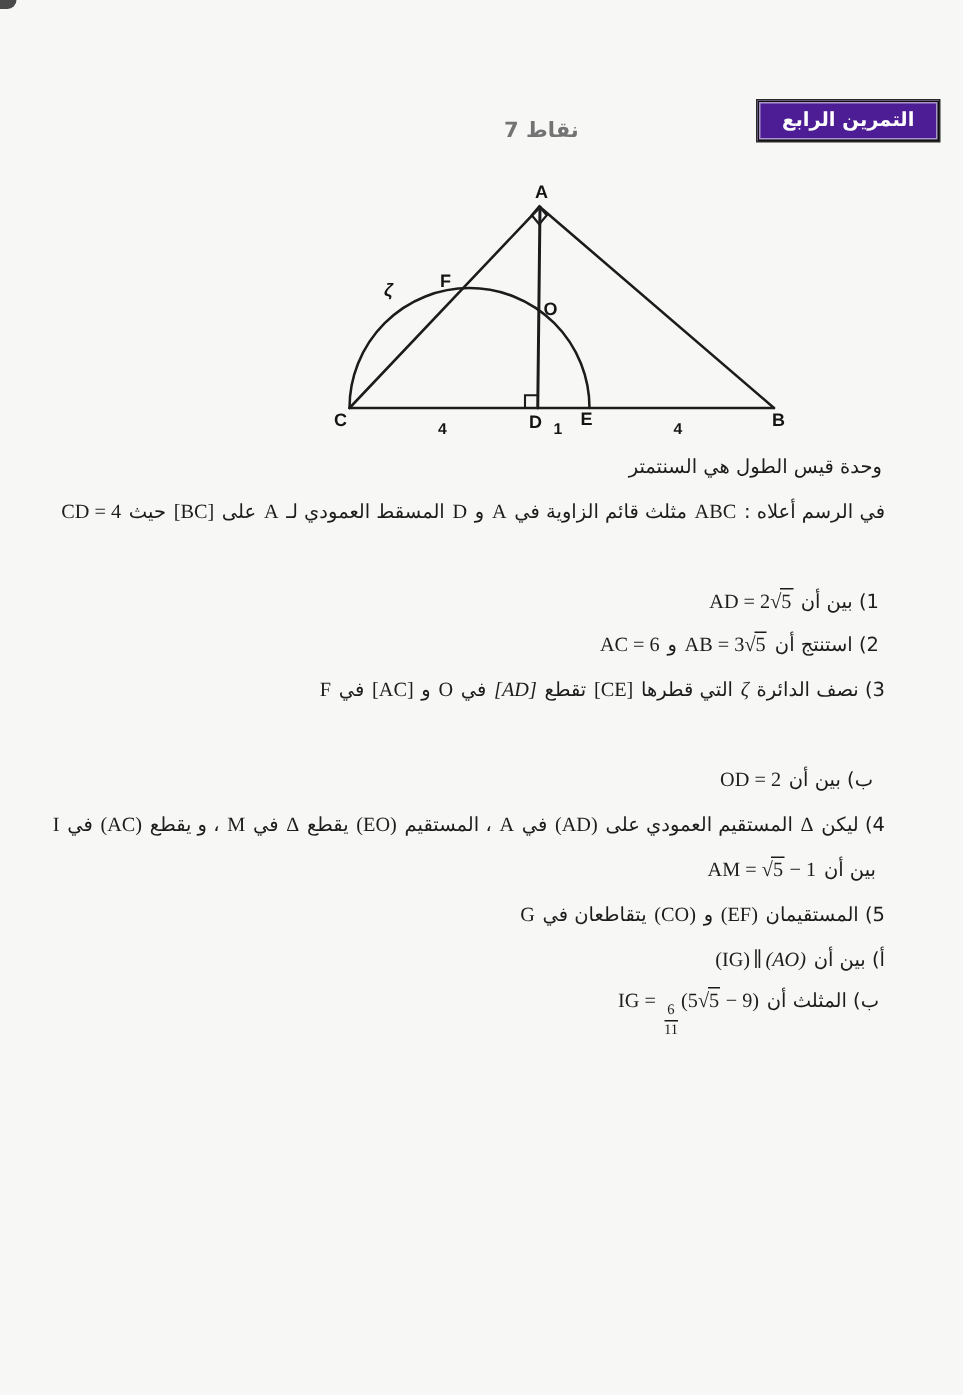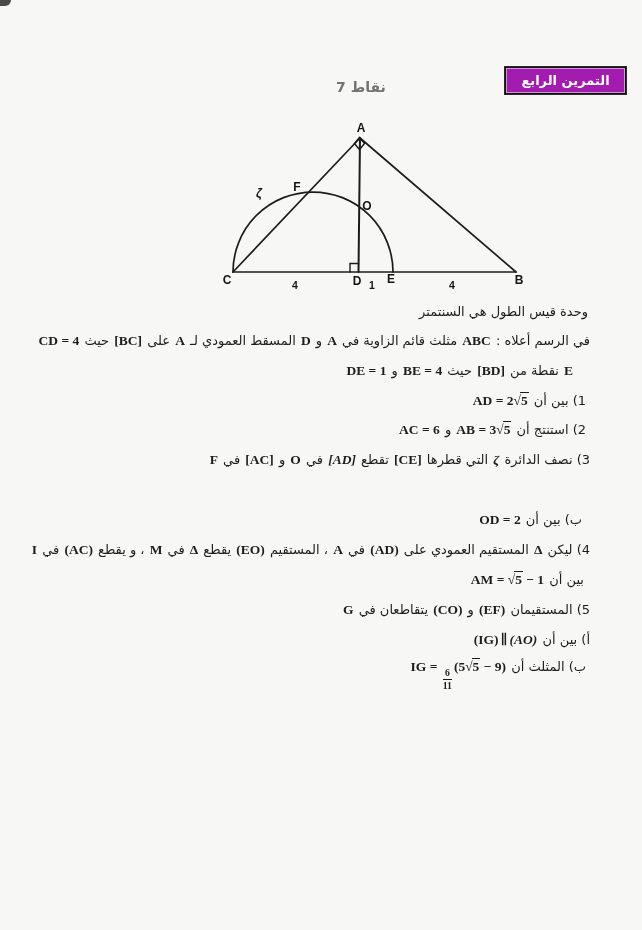--- a/index.html
+++ b/index.html
@@ -1,25 +1,25 @@
 <!DOCTYPE html>
 <html lang="ar"><head>
 <meta charset="utf-8">
 <style>
   html,body{margin:0;padding:0;}
   body{background:#f7f7f5;font-family:"DejaVu Sans",sans-serif;}
   #page{position:relative;width:642px;height:930px;background:#f7f7f5;overflow:hidden;color:#1d1d1d;}
   .corner-smudge{position:absolute;left:0;top:0;width:11px;height:6px;background:#4a4a4a;border-bottom-right-radius:6px;}
-  .exbox{position:absolute;left:505px;top:67px;width:121px;height:27px;background:#a21caf;color:#fdfdfd;
+  .exbox{position:absolute;left:505px;top:67px;width:121px;height:27px;background:#4c1d95;color:#fdfdfd;
          font-size:13px;font-weight:bold;text-align:center;line-height:27px;direction:rtl;
          box-shadow:inset 0 0 0 1px #101010, inset 0 0 0 2px rgba(250,250,250,.55);outline:1px solid #2a2a2a;}
   .points{position:absolute;left:336px;top:79px;font-size:14px;font-weight:bold;color:#737373;}
   .line{position:absolute;direction:rtl;white-space:nowrap;font-size:13px;line-height:18px;color:#1d1d1d;}
   .ar{font-family:"DejaVu Sans",sans-serif;text-align:right;}
-  .m{font-family:"Liberation Serif","DejaVu Serif",serif;font-size:13.5px;font-weight:bold;margin:0 1px;}
+  .m{font-family:"Liberation Serif","DejaVu Serif",serif;font-size:13.5px;font-weight:normal;margin:0 1px;}
   .it{font-style:italic;}
   .sq{letter-spacing:-1px;}
   .rad{border-top:1.3px solid #1a1a1a;padding:0 1px;}
   .frac{display:inline-flex;flex-direction:column;vertical-align:-0.5em;font-size:0.72em;line-height:1.05;text-align:center;margin:0 2px;}
   .frac .fnum{border-bottom:1.2px solid #1a1a1a;padding:0 2px 1px;}
   .frac .fden{padding-top:1px;}
   svg text{font-family:"Liberation Sans","DejaVu Sans",sans-serif;}
 </style>
 </head>
 <body>
@@ -55,21 +55,20 @@
       <text x="295" y="289">4</text>
       <text x="372" y="289">1</text>
       <text x="452" y="289">4</text>
     </g>
   </svg>
 
   <div class="line" style="top:303px;right:54px;"><span class="ar">وحدة قيس الطول هي السنتمتر</span></div>
 
   <div class="line" style="top:332px;right:52px;"><span class="ar">في الرسم أعلاه : </span><span class="m" dir="ltr">ABC</span><span class="ar"> مثلث قائم الزاوية في </span><span class="m" dir="ltr">A</span><span class="ar"> و </span><span class="m" dir="ltr">D</span><span class="ar"> المسقط العمودي لـ </span><span class="m" dir="ltr">A</span><span class="ar"> على </span><span class="m" dir="ltr">[BC]</span><span class="ar"> حيث </span><span class="m" dir="ltr">CD = 4</span></div>
 
-  <div class="line" style="top:362px;right:68px;"><span class="m" dir="ltr">E</span><span class="ar"> نقطة من </span><span class="m" dir="ltr">[BD]</span><span class="ar"> حيث </span><span class="m" dir="ltr">BE = 4</span><span class="ar"> و </span><span class="m" dir="ltr">DE = 1</span></div>
 
   <div class="line" style="top:392px;right:56px;"><span class="ar">1) بين أن </span><span class="m" dir="ltr"><span>AD = 2</span><span class="sq">√</span><span class="rad">5</span></span></div>
 
   <div class="line" style="top:421px;right:56px;"><span class="ar">2) استنتج أن </span><span class="m" dir="ltr"><span>AB = 3</span><span class="sq">√</span><span class="rad">5</span></span><span class="ar"> و </span><span class="m" dir="ltr">AC = 6</span></div>
 
   <div class="line" style="top:451px;right:52px;"><span class="ar">3) نصف الدائرة </span><span class="m it" dir="ltr">ζ</span><span class="ar"> التي قطرها </span><span class="m" dir="ltr">[CE]</span><span class="ar"> تقطع </span><span class="m it" dir="ltr">[AD]</span><span class="ar"> في </span><span class="m" dir="ltr">O</span><span class="ar"> و </span><span class="m" dir="ltr">[AC]</span><span class="ar"> في </span><span class="m" dir="ltr">F</span></div>
 
 
   <div class="line" style="top:511px;right:60px;"><span class="ar">ب) بين أن </span><span class="m" dir="ltr">OD = 2</span></div>
 

